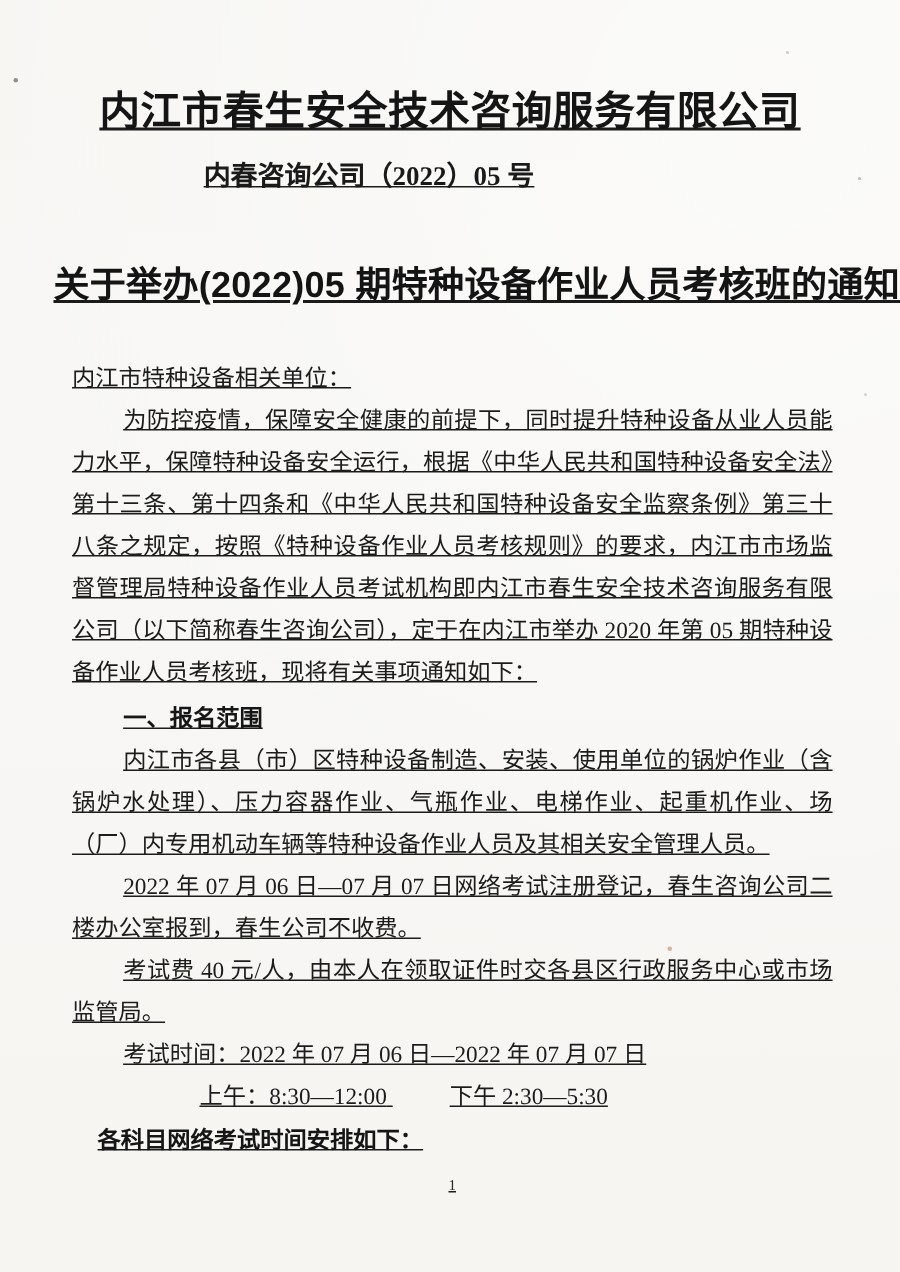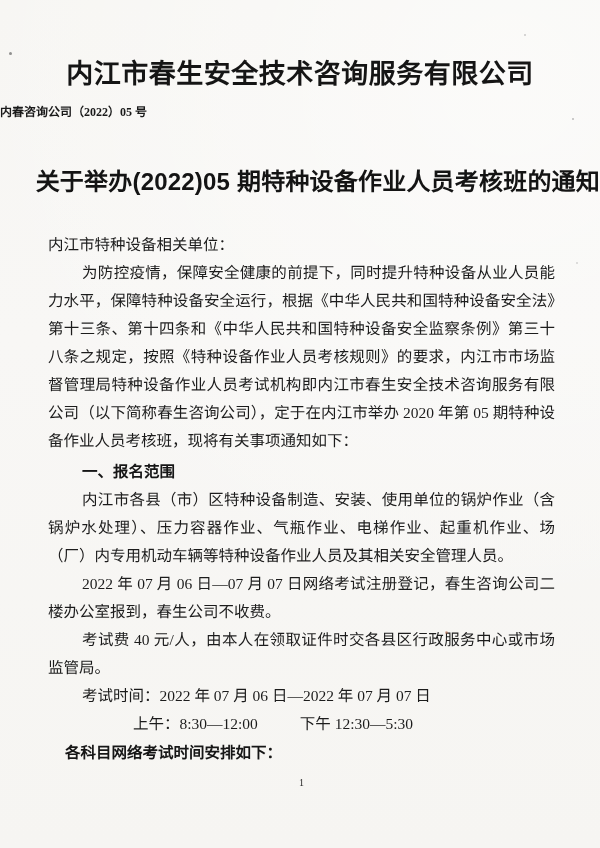--- a/index.html
+++ b/index.html
@@ -16,37 +16,38 @@
     position: relative;
     width: 600px;
     height: 848px;
     background: #f8f7f4;
     background-image:
       radial-gradient(circle at 85% 10%, rgba(255,255,255,0.5), rgba(255,255,255,0) 60%),
       linear-gradient(180deg, #f7f6f3 0%, #f8f7f5 40%, #f6f5f2 100%);
     color: #1b1b1b;
     overflow: hidden;
     box-sizing: border-box;
+    text-decoration: underline;
   }
   .company-title {
     margin-top: 52px;
     text-align: center;
     font-family: "Liberation Serif", "DejaVu Serif", serif;
     font-weight: bold;
     font-size: 27px;
     letter-spacing: 0.5px;
     color: #151515;
   }
   .doc-number {
     margin-top: 11px;
     padding-right: 108px;
-    text-align: left;
+    text-align: center;
     font-family: "Liberation Serif", "DejaVu Serif", serif;
     font-weight: bold;
-    font-size: 12px;
+    font-size: 18px;
     color: #1a1a1a;
   }
   .notice-title {
     margin-top: 42px;
     text-align: right;
     font-family: "Liberation Sans", "DejaVu Sans", sans-serif;
     font-weight: bold;
     font-size: 24px;
     letter-spacing: 0.2px;
     color: #141414;
@@ -143,21 +144,21 @@
 
 
     <p class="para">2022 年 07 月 06 日—07 月 07 日网络考试注册登记，春生咨询公司二楼办公室报到，春生公司不收费。</p>
 
     <p class="para">考试费 40 元/人，由本人在领取证件时交各县区行政服务中心或市场监管局。</p>
 
     <p class="exam-time-line">考试时间：2022 年 07 月 06 日—2022 年 07 月 07 日</p>
 
     <p class="time-detail-line">
       <span>上午：8:30—12:00</span>
-      <span class="afternoon-gap">下午 12:30—5:30</span>
+      <span class="afternoon-gap">下午 2:30—5:30</span>
     </p>
 
     <p class="schedule-heading">各科目网络考试时间安排如下：</p>
 
     <div class="page-number">1</div>
 
   </div>
 
 </div>
 

